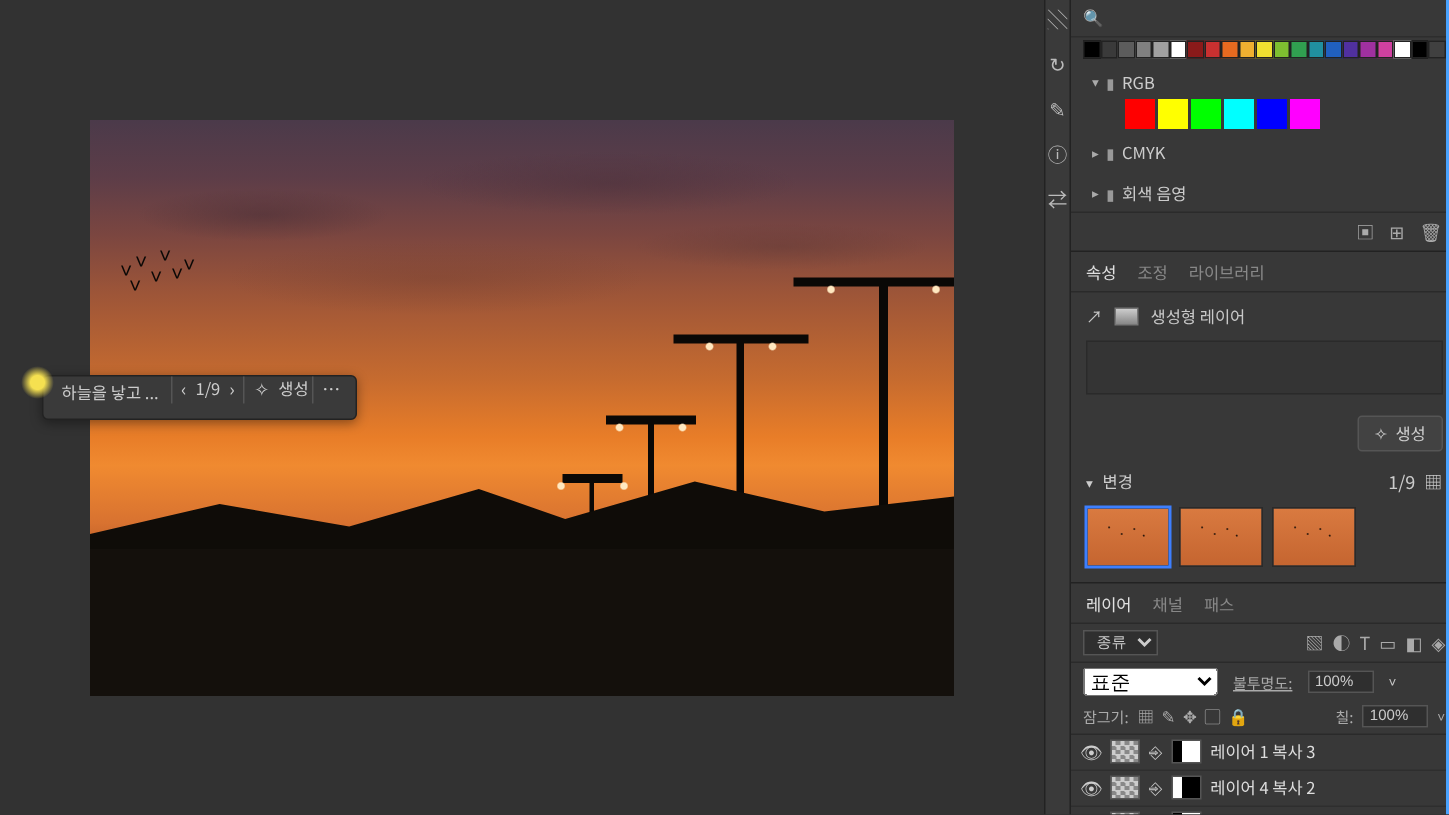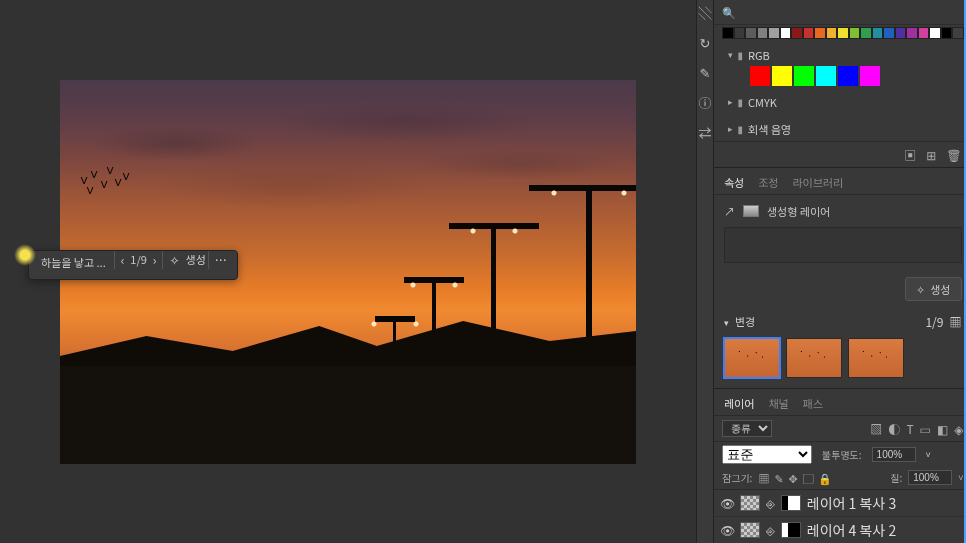--- a/index.html
+++ b/index.html
@@ -251,38 +251,38 @@
     display:flex; align-items:center; gap:4px; padding:4px 8px;
     border-bottom:1px solid #2a2a2a;
   }
   .layer-tools select, .mini-input {
     background:#2f2f2f; border:1px solid #555; color:#ccc; font-size:10px;
     padding:1px 4px;
   }
   .layer-tools .icon-row { display:flex; gap:6px; margin-left:auto; color:#aaa; font-size:12px;}
   .blend-row { display:flex; align-items:center; gap:10px; padding:3px 8px; font-size:10px;}
   .blend-row select { flex:0 0 90px;}
-  .blend-row label{ color:#aaa;}
+  .blend-row label{ color:#aaa;text-decoration:underline;}
   .lock-row { display:flex; align-items:center; gap:6px; padding:3px 8px; font-size:10px; color:#aaa; border-bottom:1px solid #2a2a2a;}
   .lock-row .icons{ display:flex; gap:5px; font-size:11px;}
   .layer-list { flex:1; overflow:hidden;}
   .layer-item {
     display:flex; align-items:center; gap:6px;
     padding:3px 6px; border-bottom:1px solid #2e2e2e;
   }
   .layer-item .eye { width:14px; font-size:12px; color:#ccc; cursor:pointer;}
   .layer-item .thumb1 { width:20px; height:16px; border:1px solid #555;
     background: repeating-conic-gradient(#888 0 25%, #ccc 0 50%) 0 0/6px 6px;
   }
   .layer-item .link { font-size:11px; color:#ccc;}
   .layer-item .mask { width:20px; height:16px; border:1px solid #555;
     background: linear-gradient(to right, #000 35%, #fff 35%);
   }
   .layer-item.alt .mask { background: linear-gradient(to right, #fff 35%, #000 35%);}
-  .layer-item .name { font-size:14px; color:#ddd;}
+  .layer-item .name { font-size:11px; color:#ddd;}
   
   .right-edge {
      position:absolute; right:0; top:0; width:2px; height:100%;
      background:#4aa3ff;
   }
 </style>
 </head>
 <body>
 
 <div class="canvas-area">

